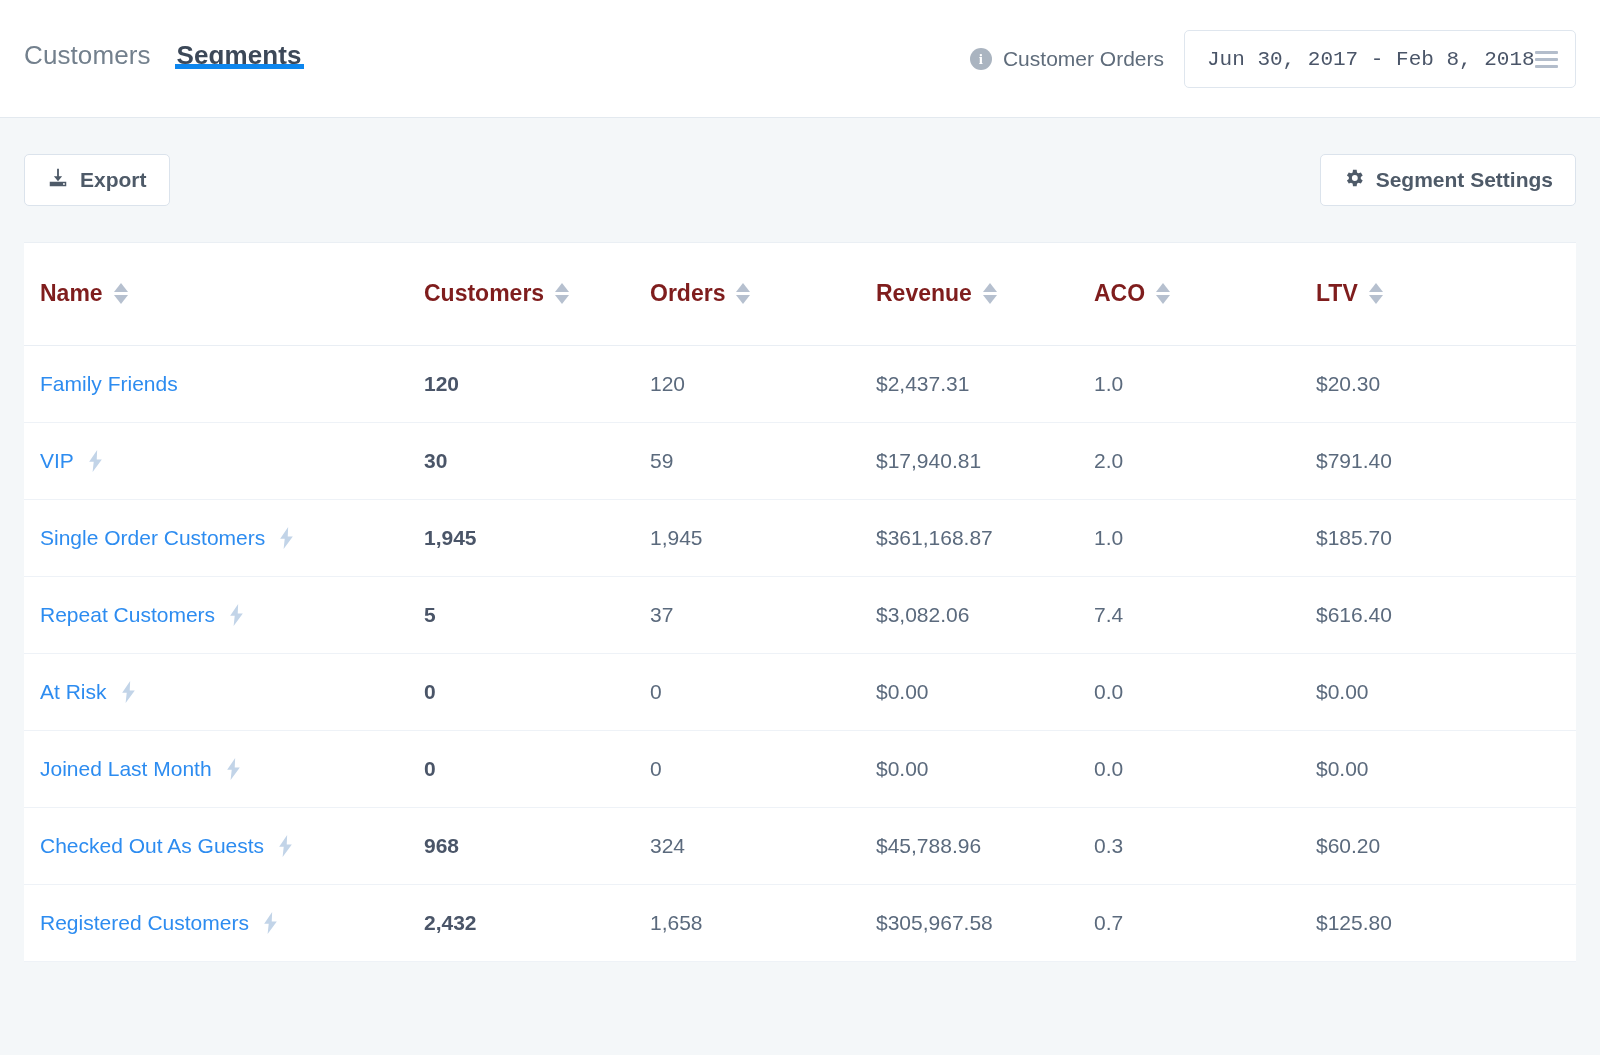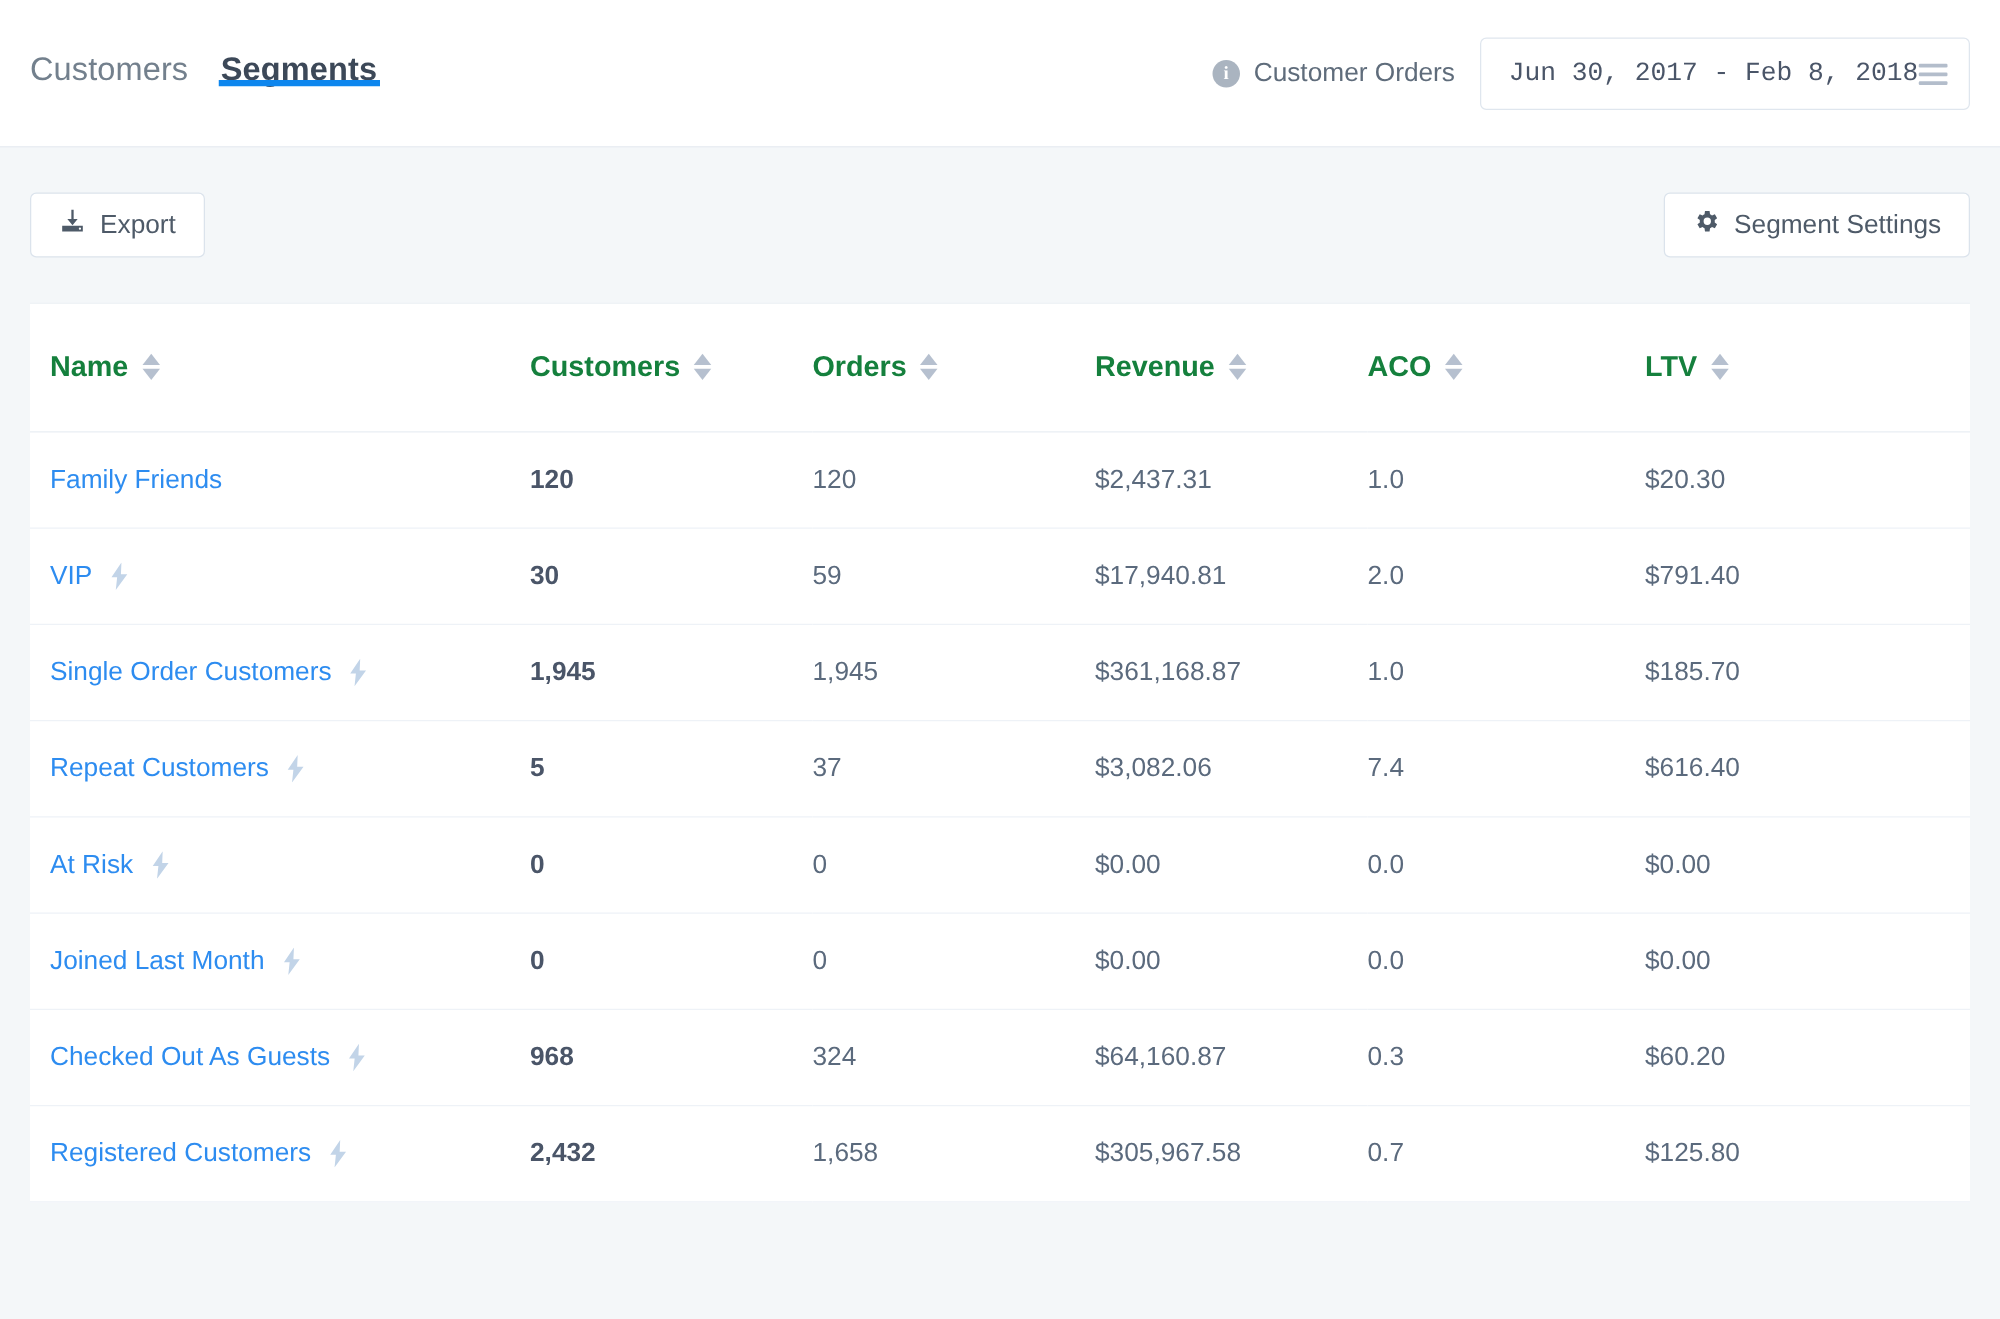--- a/index.html
+++ b/index.html
@@ -144,21 +144,21 @@
   .btn {
     display: inline-flex;
     align-items: center;
     justify-content: center;
     height: 52px;
     background: #ffffff;
     border: 1px solid #dbe3ec;
     border-radius: 5px;
     font-size: 21px;
     color: #4e5a68;
-    font-weight: normal;
+    font-weight: bold;
     cursor: pointer;
     padding: 0 22px;
     white-space: nowrap;
   }
 
   .btn .label { margin-left: 11px; }
 
   .download-icon { display: block; flex: none; }
   .gear-icon { display: block; flex: none; }
 
@@ -177,21 +177,21 @@
 
   th, td {
     text-align: left;
     padding: 0;
     vertical-align: middle;
   }
 
   thead th {
     height: 102px;
     font-size: 23px;
-    color: #15803d;
+    color: #7f1d1d;
     font-weight: bold;
     white-space: nowrap;
   }
 
   thead tr { border-bottom: 1px solid #e9eef4; }
 
   .th-inner {
     display: flex;
     align-items: center;
     cursor: pointer;
@@ -472,21 +472,21 @@
           <td class="c-name">
             <span class="name-cell">
               <a class="seg-link">Checked Out As Guests</a>
               <span class="bolt-icon"><svg width="17" height="22" viewBox="0 0 12 16" fill="#c2d4e8">
                   <path d="M7.2 0L1.4 8.6h3.3L3.9 16 10.6 6.9H6.9L7.2 0z"></path>
                 </svg></span>
             </span>
           </td>
           <td class="c-cust num-customers">968</td>
           <td class="c-orders">324</td>
-          <td class="c-revenue">$64,160.87</td>
+          <td class="c-revenue">$45,788.96</td>
           <td class="c-aco">0.3</td>
           <td class="c-ltv">$60.20</td>
         </tr>
         <tr>
           <td class="c-name">
             <span class="name-cell">
               <a class="seg-link">Registered Customers</a>
               <span class="bolt-icon"><svg width="17" height="22" viewBox="0 0 12 16" fill="#c2d4e8">
                   <path d="M7.2 0L1.4 8.6h3.3L3.9 16 10.6 6.9H6.9L7.2 0z"></path>
                 </svg></span>

